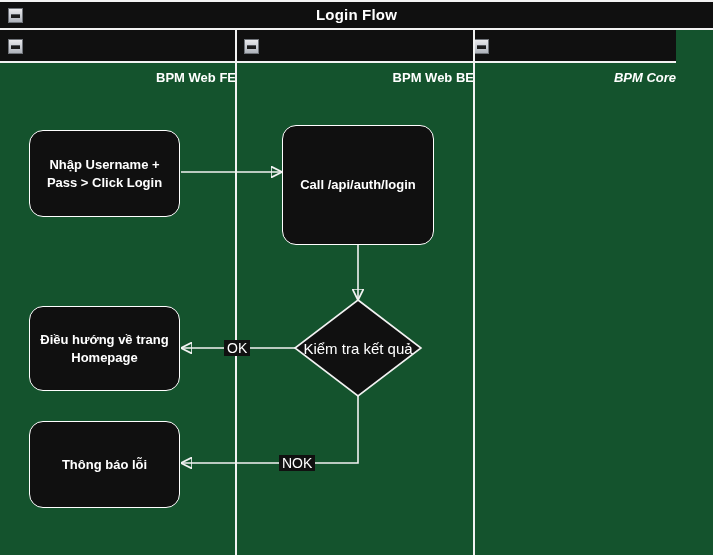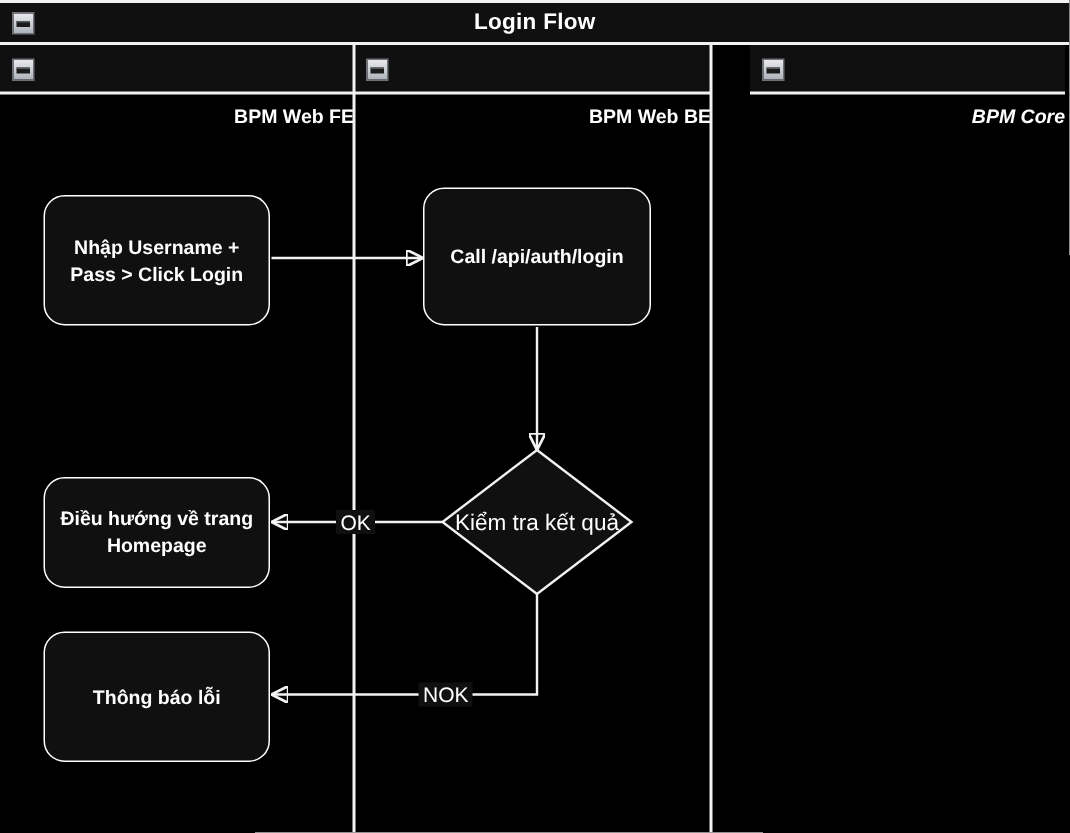--- a/index.html
+++ b/index.html
@@ -5,21 +5,21 @@
   * { box-sizing: border-box; }
   html, body {
     margin: 0; padding: 0;
     background: #ffffff;
     font-family: "Liberation Sans", sans-serif;
   }
   #app {
     position: relative;
     width: 713px;
     height: 555px;
-    background: #000000;
+    background: #14532d;
     overflow: hidden;
   }
 
   
   .titlebar {
     position: absolute;
     left: 0; top: 0;
     width: 713px; height: 30px;
     background: #101010;
     border-bottom: 2px solid #f2f2f2;
@@ -159,21 +159,21 @@
   <div class="lane-head" style="left:0px; width:236px;">
     <div class="collapse-icon" style="left:8px; top:9px;"></div>
     <div class="lane-title">BPM Web FE</div>
   </div>
 
   <div class="lane-head" style="left:236px; width:238px;">
     <div class="collapse-icon" style="left:8px; top:9px;"></div>
     <div class="lane-title">BPM Web BE</div>
   </div>
 
-  <div class="lane-head" style="left:500px; width:210px;font-style:italic;">
+  <div class="lane-head" style="left:466px; width:210px;font-style:italic;">
     <div class="collapse-icon" style="left:8px; top:9px;"></div>
     <div class="lane-title">BPM Core</div>
   </div>
 
   <div class="lane-divider" style="left:235px;"></div>
   <div class="lane-divider" style="left:473px;"></div>
 
   <svg class="conn" viewBox="0 0 713 555" xmlns="http://www.w3.org/2000/svg">
     <defs>
       <marker id="arrow" viewBox="0 0 10 10" refX="9" refY="5" markerWidth="7" markerHeight="7" orient="auto-start-reverse">
@@ -186,30 +186,30 @@
     <line x1="358" y1="218" x2="358" y2="299" marker-end="url(#arrow)"></line>
 
     <line x1="295" y1="348" x2="182" y2="348" marker-end="url(#arrow)"></line>
 
     <polyline points="358,396 358,463 182,463" marker-end="url(#arrow)"></polyline>
   </svg>
 
   <div class="node" style="left:29px; top:130px; width:151px; height:87px;">Nhập Username +
 Pass &gt; Click Login</div>
 
-  <div class="node" style="left:282px; top:125px; width:152px; height:92px;">Call /api/auth/login</div>
+  <div class="node" style="left:282px; top:125px; width:152px; height:120px;">Call /api/auth/login</div>
 
   <div class="diamond-wrap" style="left:294px; top:299px; width:128px; height:98px;">
     <svg width="128" height="98" viewBox="0 0 128 98" xmlns="http://www.w3.org/2000/svg">
       <polygon points="64,1 127,49 64,97 1,49" fill="#101010" stroke="#f2f2f2" stroke-width="1.6"></polygon>
     </svg>
     <div class="diamond-label">Kiểm tra kết quả</div>
   </div>
 
-  <div class="node" style="left:29px; top:318px; width:151px; height:74px;">Điều hướng về trang
+  <div class="node" style="left:29px; top:306px; width:151px; height:85px;">Điều hướng về trang
 Homepage</div>
 
   <div class="node" style="left:29px; top:421px; width:151px; height:87px;">Thông báo lỗi</div>
 
   <div class="edge-label" style="left:224px; top:340px;">OK</div>
 
   <div class="edge-label" style="left:279px; top:455px;">NOK</div>
 
 </div>
 

